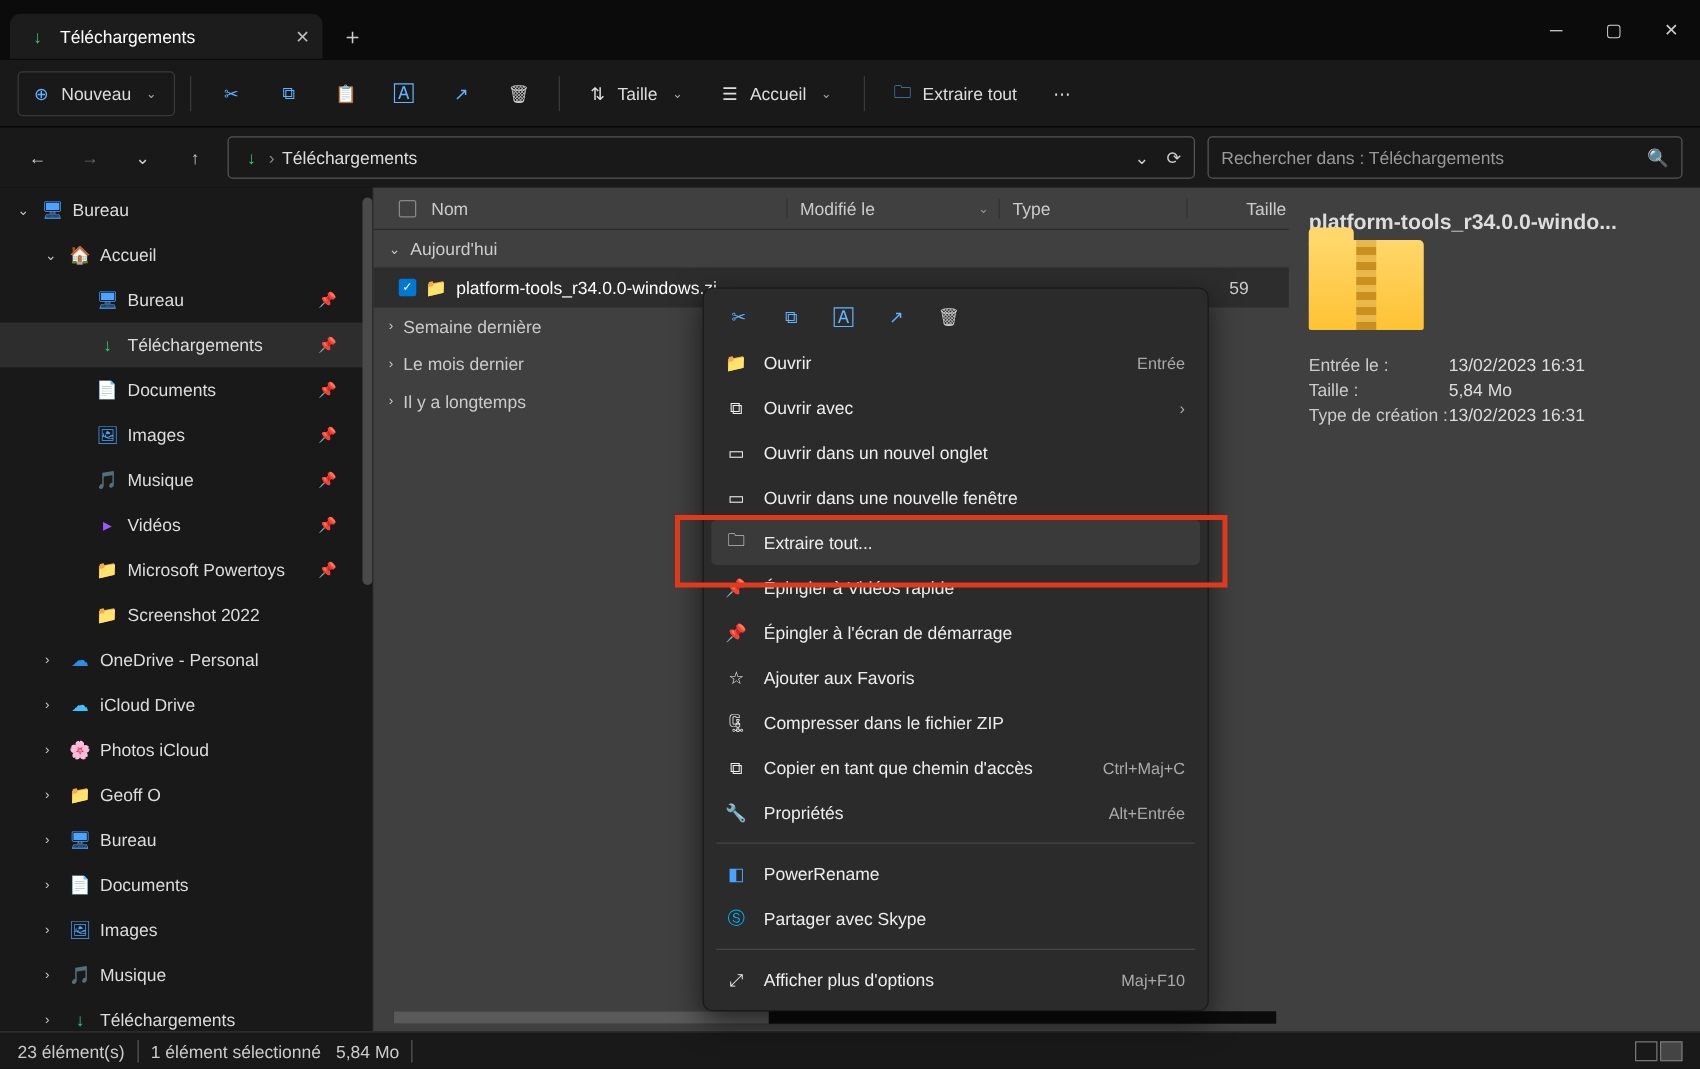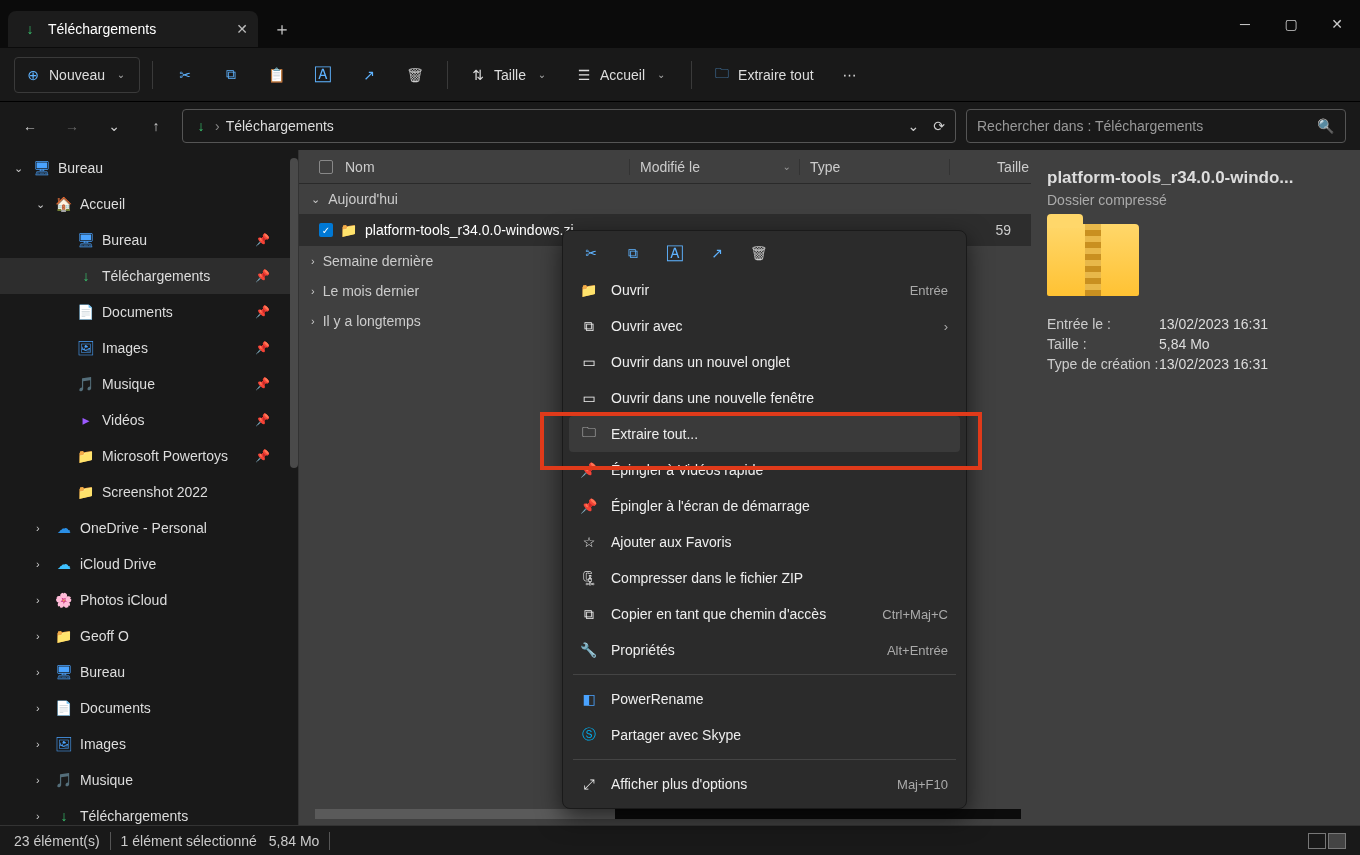--- a/index.html
+++ b/index.html
@@ -30,21 +30,21 @@
 .filelist { width:732px; position:relative;}
 .cols { height:34px; display:flex; align-items:center; color:#ccc; border-bottom:1px solid #2a2a2a; padding-left:20px;}
 .col-name { width:310px; display:flex; align-items:center; gap:12px;}
 .col-mod { width:170px; border-left:1px solid #333; padding-left:10px; display:flex; align-items:center; gap:6px;}
 .col-type { width:150px; border-left:1px solid #333; padding-left:10px;}
 .col-size { width:80px; border-left:1px solid #333; padding-left:18px;text-align:right;}
 .group { height:30px; display:flex; align-items:center; gap:8px; padding-left:12px; color:#ccc;}
 .filerow { height:32px; display:flex; align-items:center; padding-left:20px; background:#2d2d2d;}
 .filerow .cb { width:14px; height:14px; background:#0078d4; border-radius:2px; display:flex; align-items:center; justify-content:center; font-size:10px;}
 .filerow .fname { margin-left:8px; display:flex; align-items:center; gap:8px; width:288px;}
-.filerow .fsize { margin-left:auto; margin-right:20px; color:#ccc;}
+.filerow .fsize { margin-left:auto; margin-right:32px; color:#ccc;}
 .details { flex:1; padding:18px 16px; color:#ddd;}
 .details h2 { font-size:17px; font-weight:600; margin-bottom:4px; white-space:nowrap; overflow:hidden; text-overflow:ellipsis;}
 .details .sub { color:#aaa; margin-bottom:16px;}
 .zipicon { width:92px; height:72px; background:linear-gradient(#ffd76a,#ffc233); border-radius:4px 4px 2px 2px; position:relative; margin-bottom:20px;}
 .zipicon::before { content:""; position:absolute; left:38px; top:0; width:16px; height:72px; background:repeating-linear-gradient(#e8b84a 0 6px,#c99020 6px 12px);}
 .zipicon::after { content:""; position:absolute; left:0; top:-10px; width:36px; height:14px; background:#ffd76a; border-radius:4px 4px 0 0;}
 .detrow { display:flex; margin-bottom:4px; font-size:13.5px;}
 .detrow .k { width:112px; color:#ccc;}
 .statusbar { position:absolute; bottom:0; left:0; right:0; height:30px; background:#191919; border-top:1px solid #333; display:flex; align-items:center; padding:0 14px; color:#ccc; gap:10px;}
 .sb-sep { width:1px; height:18px; background:#555;}
@@ -292,21 +292,20 @@
       <div class="group">
           <span style="font-size:11px">›</span>
           <span>Il y a longtemps</span>
         </div>
       <div class="hscroll">
           <div class="thumb"></div>
         </div>
     </div>
     <div class="details">
       <h2>platform-tools_r34.0.0-windo...</h2>
-      <div class="sub">Dossier compressé</div>
       <div class="zipicon"></div>
       <div class="detrow">
           <span class="k">Entrée le :</span>
           <span>13/02/2023 16:31</span>
         </div>
       <div class="detrow">
           <span class="k">Taille :</span>
           <span>5,84 Mo</span>
         </div>
       <div class="detrow">

